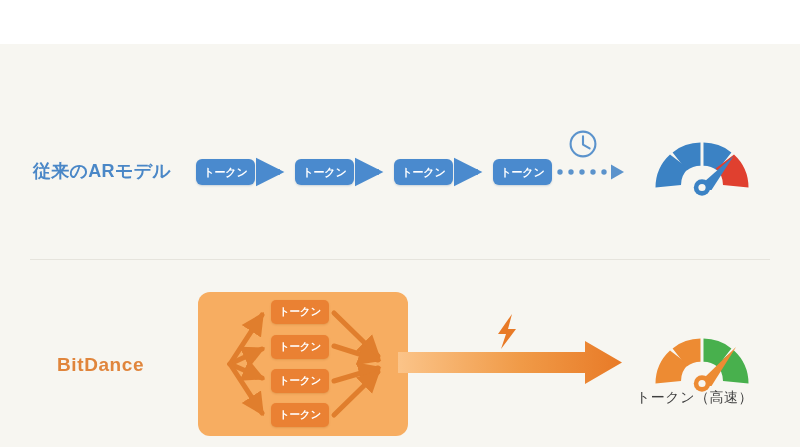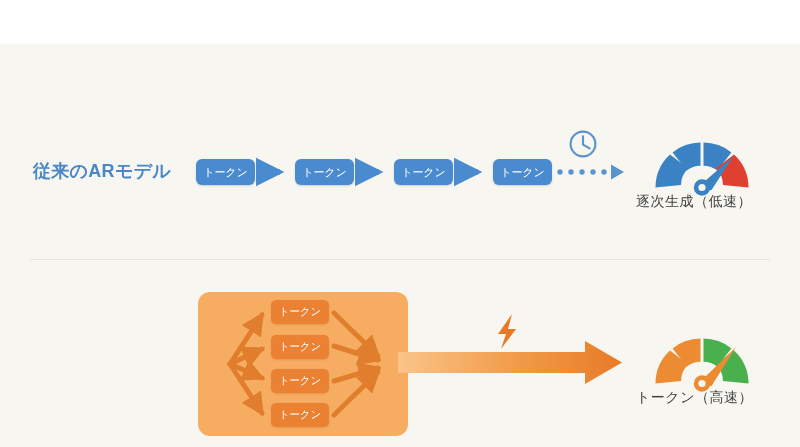--- a/index.html
+++ b/index.html
@@ -50,21 +50,21 @@
     letter-spacing: .6px;
   }
 
   
   .token {
     display: flex;
     align-items: center;
     justify-content: center;
     box-sizing: border-box;
     font-size: 11px;
-    font-weight: normal;
+    font-weight: bold;
     color: #ffffff;
     white-space: nowrap;
     letter-spacing: -.2px;
   }
   .token-blue {
     width: 59px;
     height: 26px;
     border-radius: 6px;
     background: #4a8ace;
     box-shadow: 0 1px 2px rgba(40,90,140,.22);
@@ -128,22 +128,22 @@
 
   <div class="abs" id="divider"></div>
 
   <div class="abs row-label" id="label-ar">従来のARモデル</div>
 
   <div class="abs token token-blue" id="tok-b-1">トークン</div>
   <div class="abs token token-blue" id="tok-b-2">トークン</div>
   <div class="abs token token-blue" id="tok-b-3">トークン</div>
   <div class="abs token token-blue" id="tok-b-4">トークン</div>
 
-  <div class="abs gauge-caption" id="cap-seq">逐次生成（低速）</div>
-
+
+  <div class="abs row-label" id="label-bitdance">BitDance</div>
 
   <div class="abs" id="parallel-block"></div>
 
   <div class="abs token token-orange" id="tok-o-1">トークン</div>
   <div class="abs token token-orange" id="tok-o-2">トークン</div>
   <div class="abs token token-orange" id="tok-o-3">トークン</div>
   <div class="abs token token-orange" id="tok-o-4">トークン</div>
 
   <div class="abs gauge-caption" id="cap-par">トークン（高速）</div>
 

